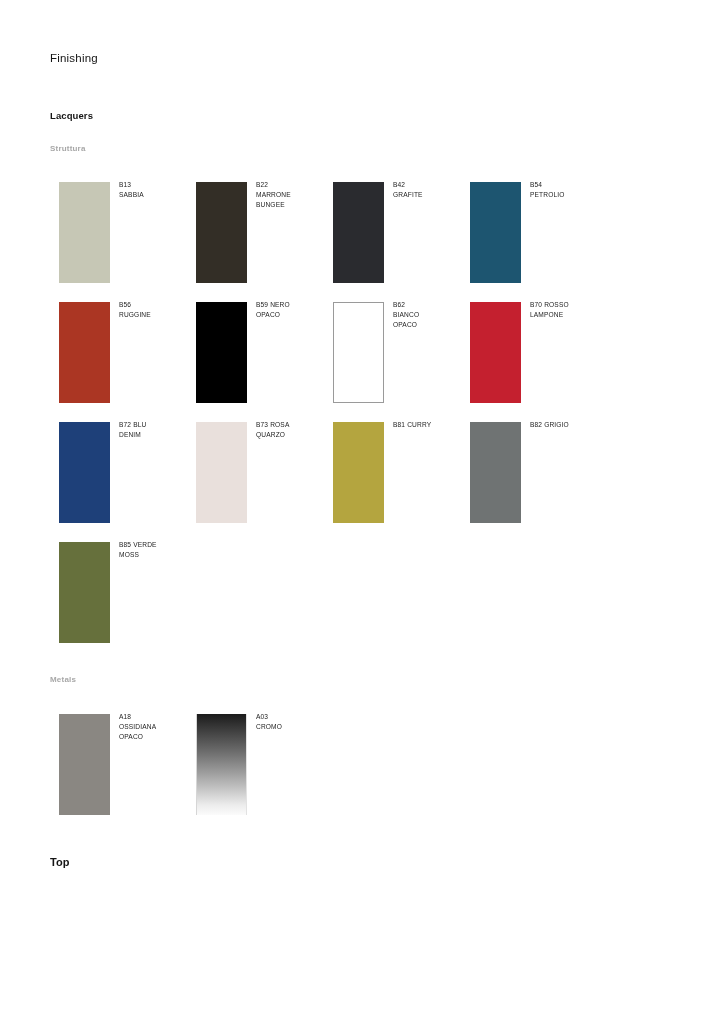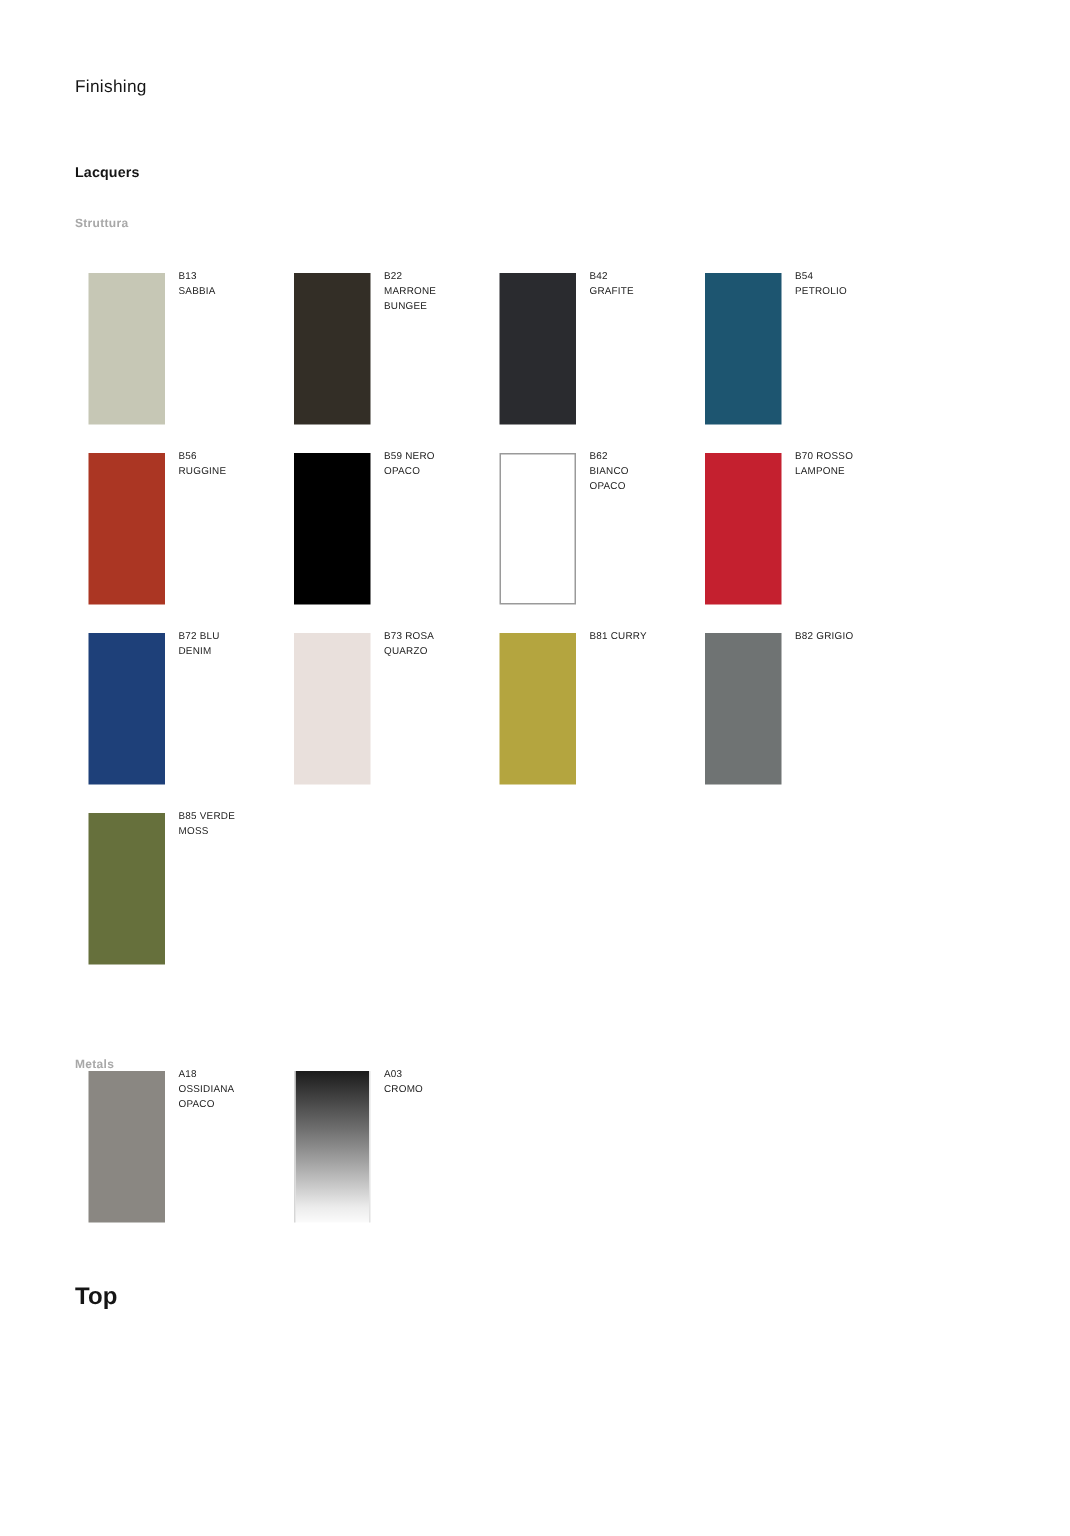--- a/index.html
+++ b/index.html
@@ -35,32 +35,32 @@
   }
   .section-title {
     position: absolute;
     left: 50px;
     font-size: 9.5px;
     font-weight: bold;
     letter-spacing: 0.1px;
     color: #151515;
   }
   #struttura-title { top: 110px; }
-  #top-title { top: 856px; font-size: 16px; }
+  #top-title { top: 856px; font-size: 11px; }
 
   .group-label {
     position: absolute;
     left: 50px;
     font-size: 8px;
     font-weight: bold;
     color: #a8a8a8;
     letter-spacing: 0.2px;
   }
   #lacquers-label { top: 144px; }
-  #metals-label { top: 705px; }
+  #metals-label { top: 675px; }
 
   
   .grid {
     position: absolute;
     left: 0;
     width: 713px;
   }
   #lacquers-grid { top: 182px; }
   #metals-grid { top: 714px; }
 

